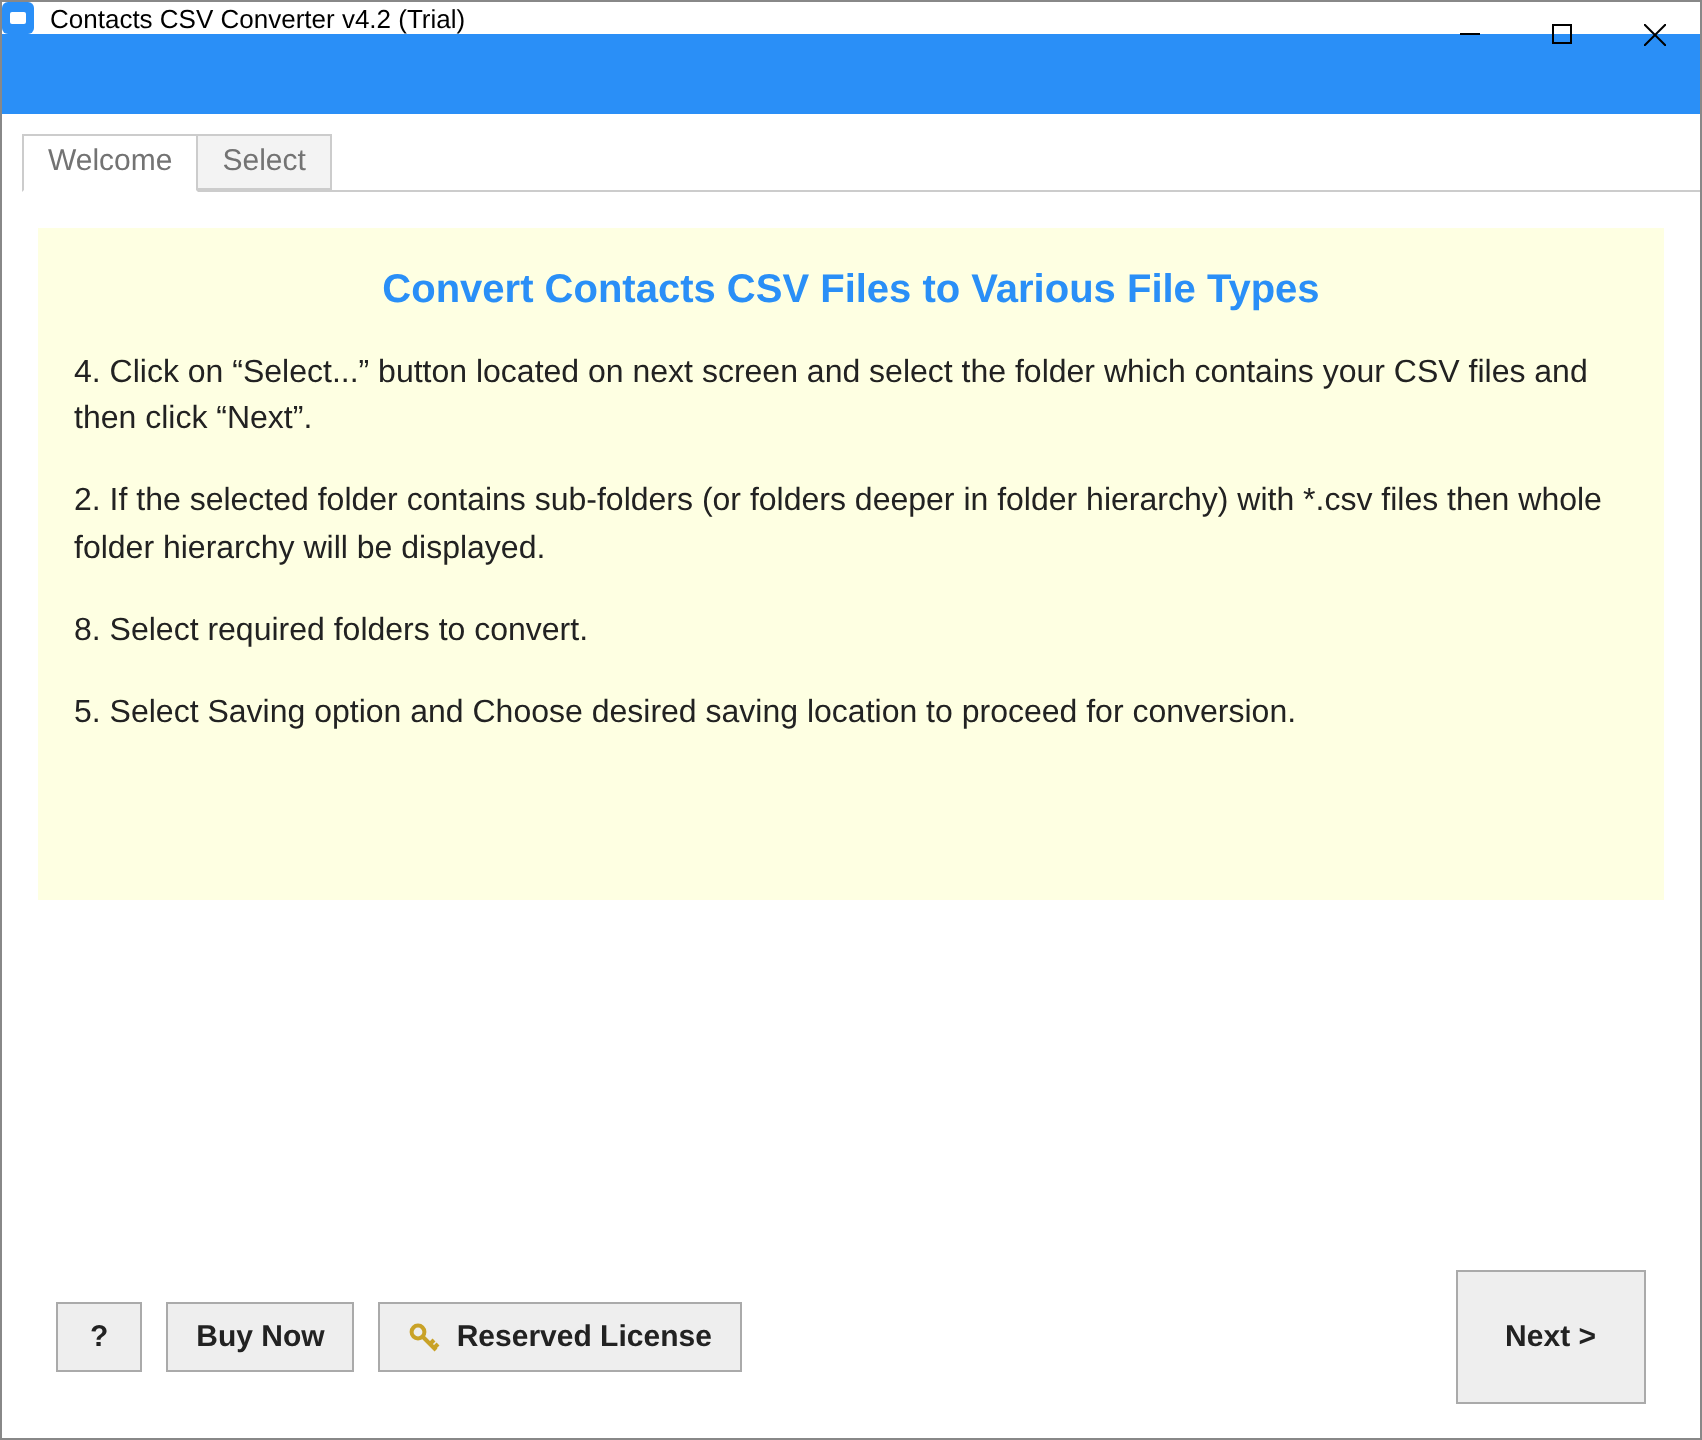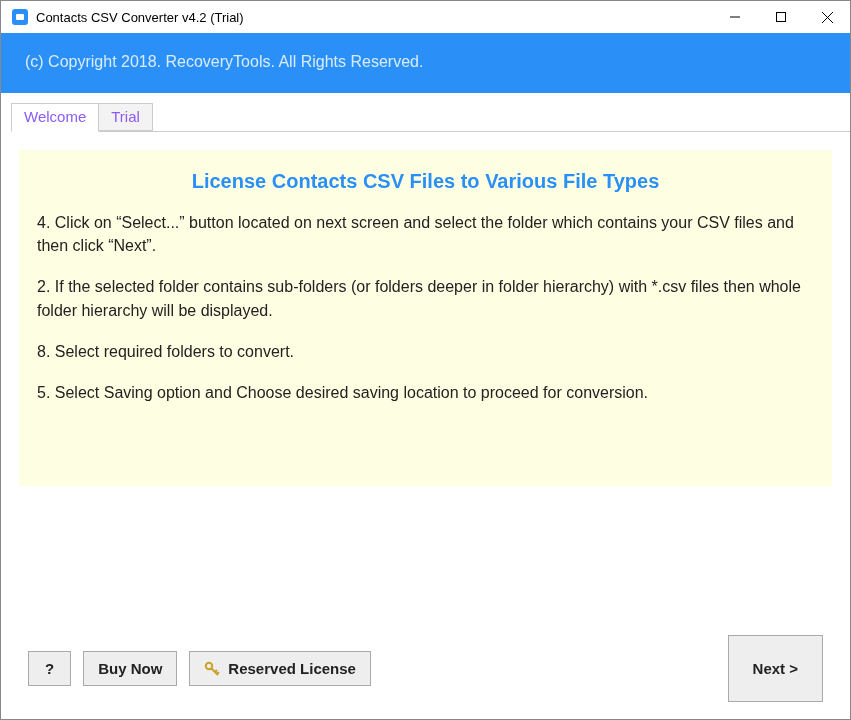--- a/index.html
+++ b/index.html
@@ -5,25 +5,25 @@
 * { margin: 0; padding: 0; box-sizing: border-box; }
 body {
   font-family: "Segoe UI", Tahoma, sans-serif;
   background: #fff;
   width: 851px;
   height: 720px;
   overflow: hidden;
   border: 1px solid #888;
 }
 .titlebar {
-  height: 32px;
-  display: flex;
-  align-items: center;
-  background: #fff;
-  padding-left: 11px;
+  height: 16px;
+  display: flex;
+  align-items: center;
+  background: #fff;
+  padding-left: 0;
 }
 .titlebar-icon {
   width: 16px;
   height: 16px;
   background: #2a8ff7;
   border-radius: 3px;
   position: relative;
   display: flex;
   align-items: center;
   justify-content: center;
@@ -73,21 +73,21 @@
 }
 .tab-row {
   display: flex;
   margin-top: 10px;
   margin-left: 10px;
   border-bottom: 1px solid #ccc;
 }
 .tab {
   padding: 4px 12px 5px 12px;
   font-size: 15px;
-  color: #8b5cf6;
+  color: #737373;
   background: #f3f3f3;
   border: 1px solid #ccc;
   margin-right: -1px;
   position: relative;
   cursor: pointer;
 }
 .tab.active {
   background: #fff;
   border-bottom: 1px solid #fff;
   margin-bottom: -1px;
@@ -165,31 +165,30 @@
     <div class="win-btn">
       <svg width="11" height="11">
           <line x1="0" y1="0" x2="11" y2="11" stroke="#000" stroke-width="1"></line>
           <line x1="11" y1="0" x2="0" y2="11" stroke="#000" stroke-width="1"></line>
         </svg>
     </div>
   </div>
 </div>
 
 <div class="banner">
-  <div class="banner-copy">(c) Copyright 2018. RecoveryTools. All Rights Reserved.</div>
 </div>
 
 <div class="tab-row">
   <div class="tab active">Welcome</div>
-  <div class="tab">Trial</div>
+  <div class="tab">Select</div>
 </div>
 
 <div class="content-pane">
   <div class="welcome-panel">
-    <div class="welcome-heading">License Contacts CSV Files to Various File Types</div>
+    <div class="welcome-heading">Convert Contacts CSV Files to Various File Types</div>
     <div class="step">4. Click on “Select...” button located on next screen and select the folder which contains your CSV files and then click “Next”.</div>
     <div class="step">2. If the selected folder contains sub-folders (or folders deeper in folder hierarchy) with *.csv files then whole folder hierarchy will be displayed.</div>
     <div class="step">8. Select required folders to convert.</div>
     <div class="step">5. Select Saving option and Choose desired saving location to proceed for conversion.</div>
   </div>
 </div>
 
 <div class="button-row">
   <button class="btn small">?</button>
   <button class="btn">Buy Now</button>

